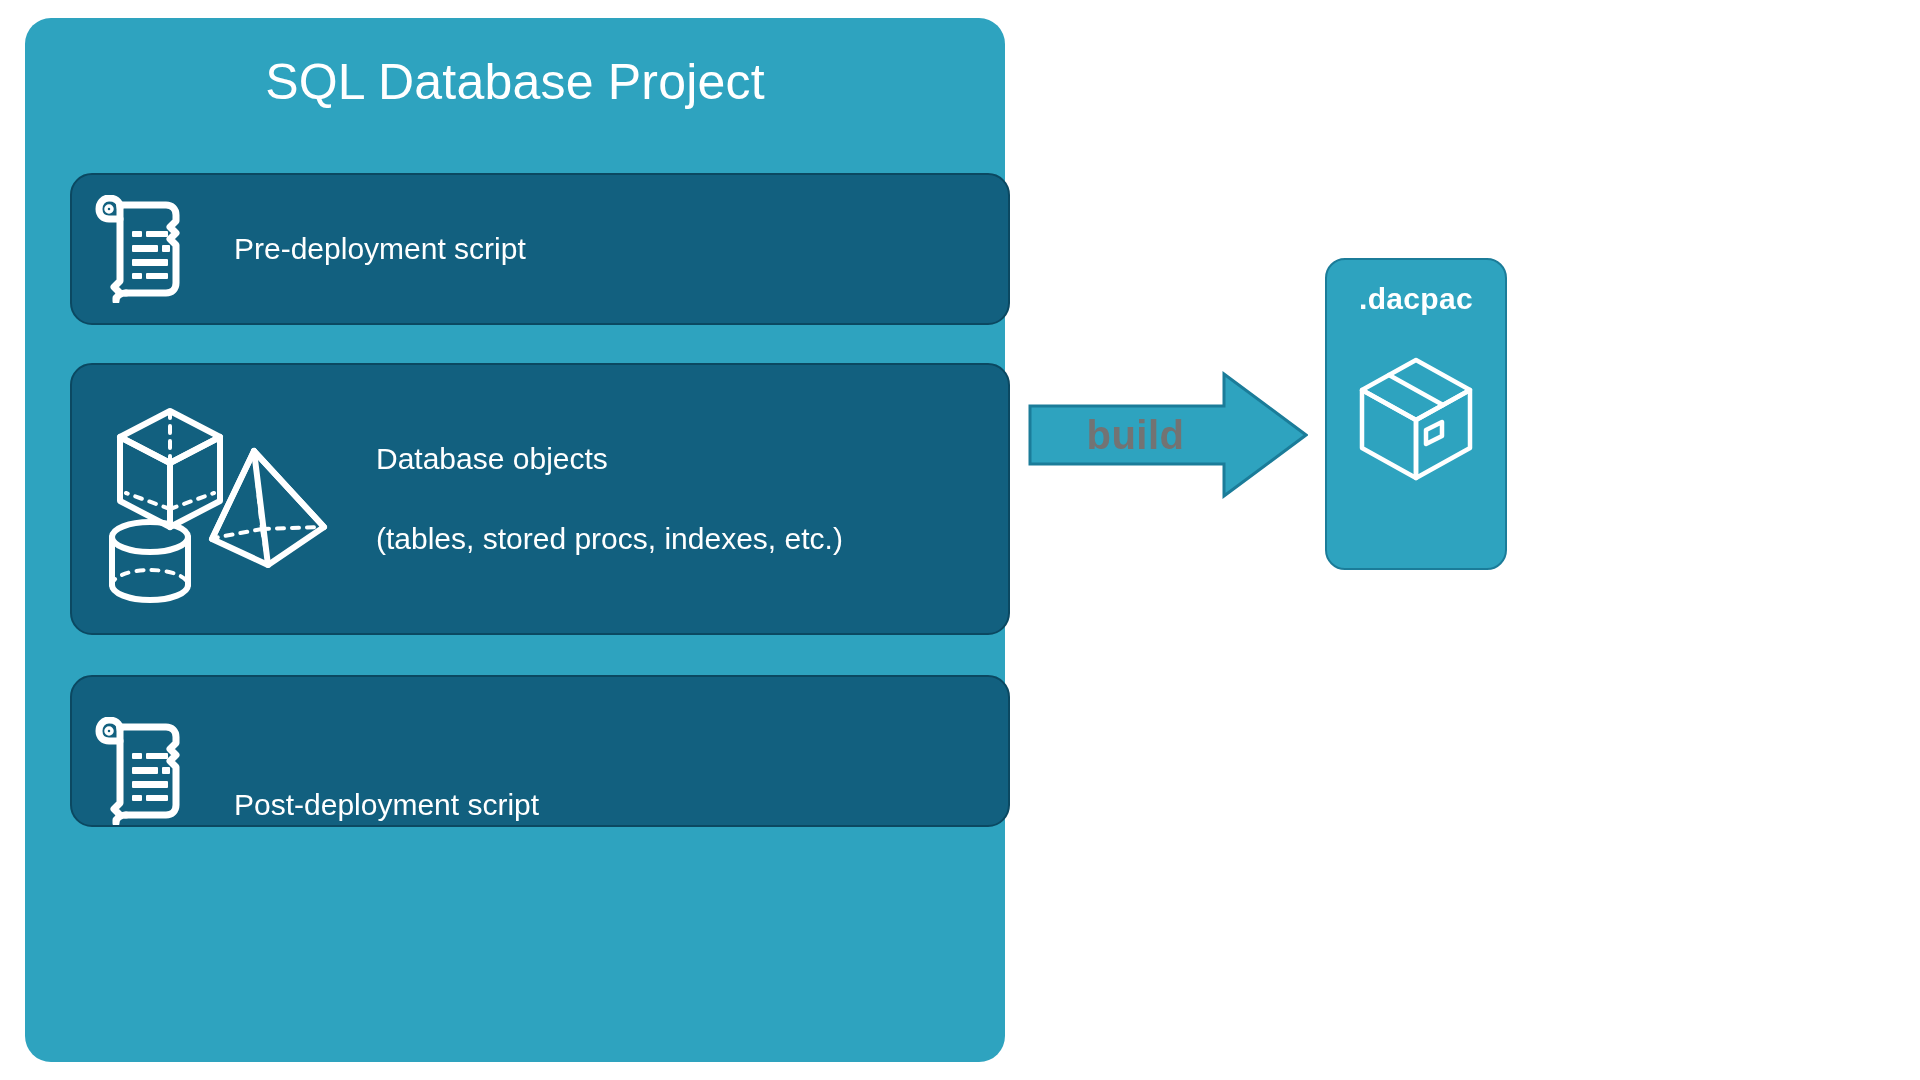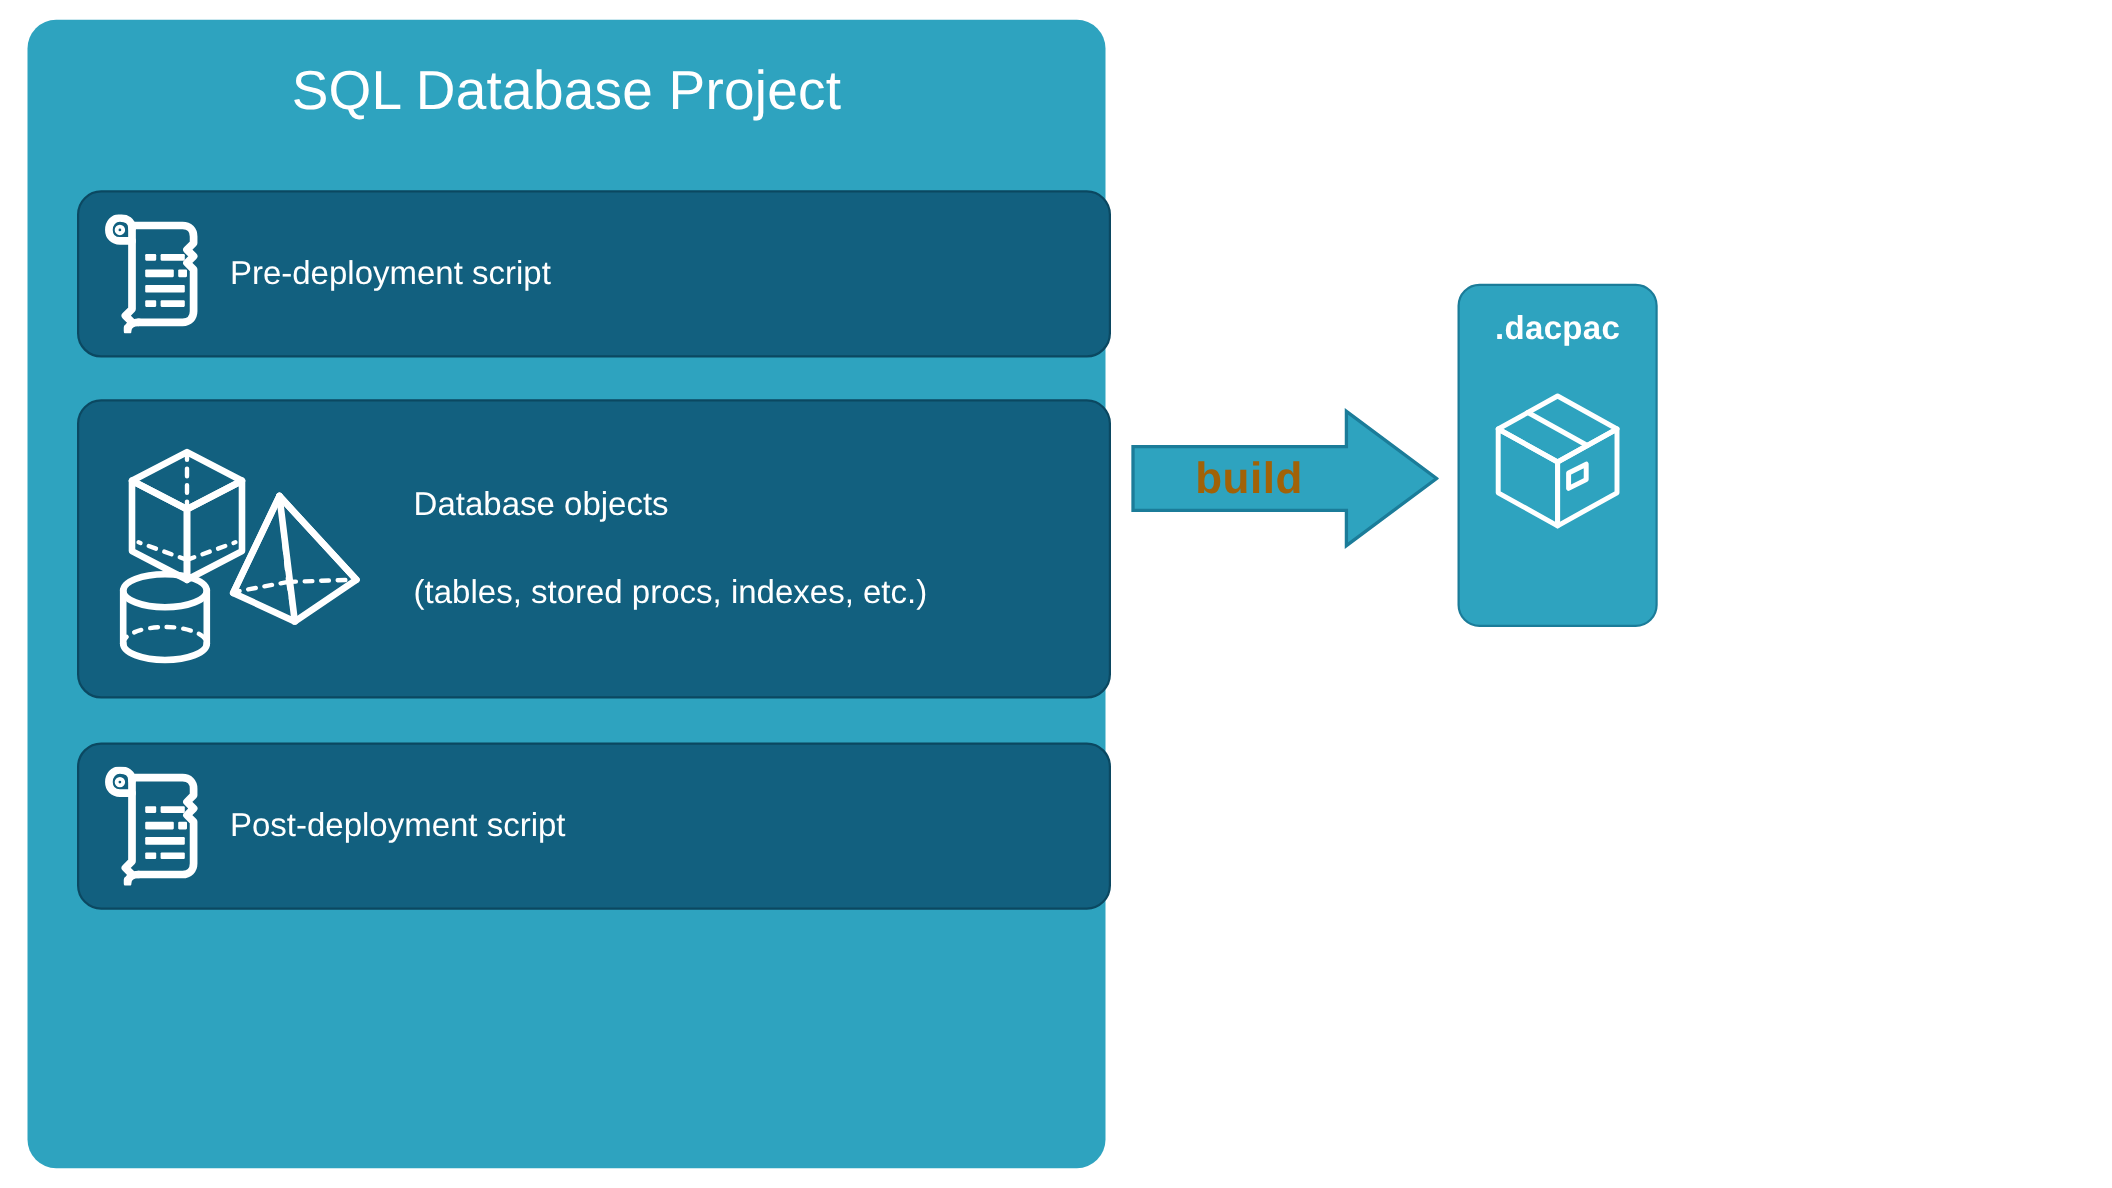--- a/index.html
+++ b/index.html
@@ -40,51 +40,51 @@
     width:940px;
     background:#12607F;
     border:2px solid #0B4861;
     border-radius:22px;
     box-sizing:border-box;
     display:flex;
     align-items:center;
   }
   #panel-pre  { top:155px; height:152px; }
   #panel-objs { top:345px; height:272px;padding-left:16px; }
-  #panel-post { top:657px; height:152px; }
+  #panel-post { top:657px; height:152px;align-items:flex-end; }
 
   .panel-icon{
     flex:0 0 auto;
     margin-left:18px;
     display:flex;
     align-items:center;
     justify-content:center;
   }
   .panel-label{
     color:#ffffff;
     font-size:30px;
     line-height:40px;
-    margin-left:19px;
+    margin-left:44px;
     font-weight:400;
     white-space:pre-line;
   }
   #panel-objs .panel-label{ margin-left:44px; }
   #panel-objs .panel-icon { margin-left:14px; }
 
   
   .build-arrow{
     position:absolute;
     left:1028px; top:370px;
     width:280px; height:130px;
   }
   .build-arrow .arrow-text{
     position:absolute;
     left:0; top:0; width:215px; height:130px;
     display:flex; align-items:center; justify-content:center;
-    color:#a16207;
+    color:#737373;
     font-size:40px;
     font-weight:bold;
     letter-spacing:0.5px;
     pointer-events:none;
   }
 
   
   .dacpac-card{
     position:absolute;
     left:1325px; top:258px;

